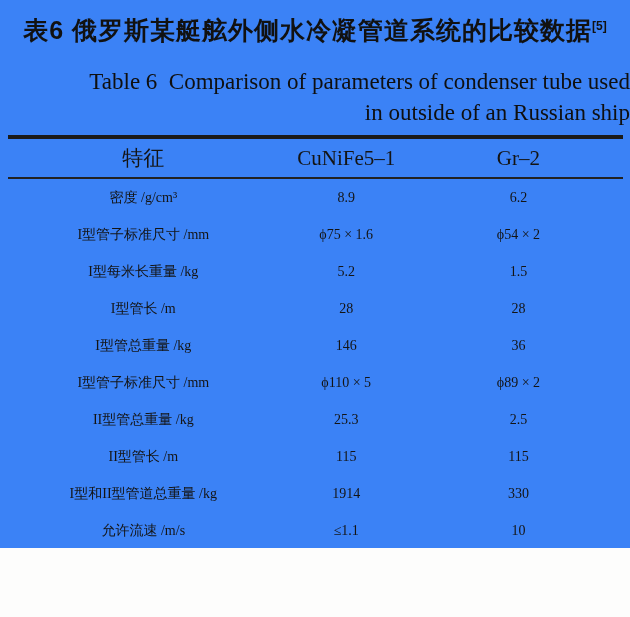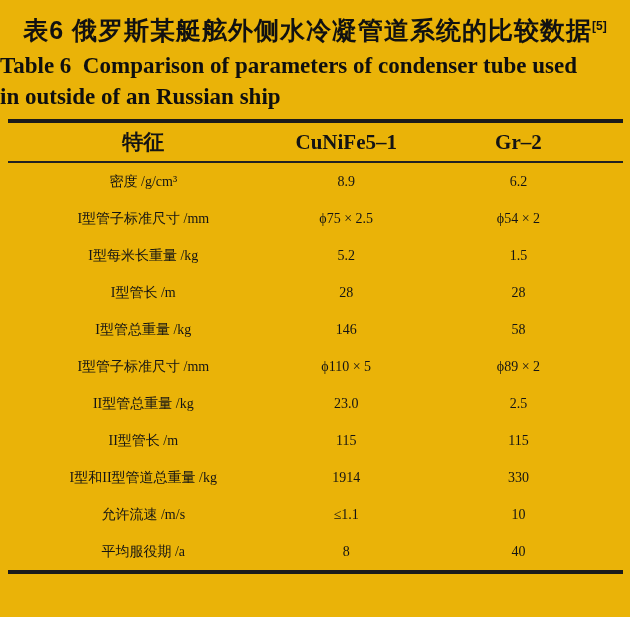--- a/index.html
+++ b/index.html
@@ -3,65 +3,65 @@
 <meta charset="utf-8">
 <style>
   html, body {
     margin: 0;
     padding: 0;
     background: #fdfdfc;
   }
   .page {
     position: relative;
     width: 630px;
-    height: 617px;
-    background: #eab308;
+    height: 548px;
+    background: #3b82f6;
     color: #161616;
     overflow: hidden;
     font-family: "Liberation Serif", "DejaVu Serif", serif;
   }
   .title-zh {
     padding-top: 10px;
     text-align: center;
     font-family: "Liberation Sans", "DejaVu Sans", sans-serif;
     font-weight: bold;
     font-size: 25px;
     line-height: 32px;
     letter-spacing: 1px;
     color: #111;
   }
   .title-zh sup {
     font-size: 12px;
     letter-spacing: 0;
     vertical-align: super;
   }
   .title-en {
-    margin-top: 4px;
-    text-align: left;
+    margin-top: 20px;
+    text-align: right;
     font-family: "Liberation Serif", "DejaVu Serif", serif;
-    font-weight: bold;
+    font-weight: normal;
     font-size: 23px;
     line-height: 31px;
     color: #0f0f0f;
   }
   .title-en div { white-space: pre; }
   table.cmp {
     margin: 7px 7px 0 8px;
     width: 615px;
     border-collapse: collapse;
     table-layout: fixed;
     border-top: 4px solid #1b1b1b;
     border-bottom: 4px solid #1b1b1b;
   }
   col.c1 { width: 44%; }
   col.c2 { width: 22%; }
   col.c3 { width: 34%; }
   table.cmp th {
     height: 38px;
-    font-weight: bold;
+    font-weight: normal;
     font-size: 21px;
     text-align: center;
     vertical-align: middle;
     border-bottom: 2px solid #222;
     padding: 0;
     color: #141414;
   }
   table.cmp td {
     height: 37px;
     font-size: 14px;
@@ -99,46 +99,46 @@
       </tr>
     </thead>
     <tbody id="table-body">
         <tr>
       <td>密度 /g/cm³</td>
       <td>8.9</td>
       <td>6.2</td>
     </tr>
         <tr>
       <td>I型管子标准尺寸 /mm</td>
-      <td>ϕ75 × 2.5</td>
+      <td>ϕ75 × 1.6</td>
       <td>ϕ54 × 2</td>
     </tr>
         <tr>
       <td>I型每米长重量 /kg</td>
       <td>5.2</td>
       <td>1.5</td>
     </tr>
         <tr>
       <td>I型管长 /m</td>
       <td>28</td>
       <td>28</td>
     </tr>
         <tr>
       <td>I型管总重量 /kg</td>
       <td>146</td>
-      <td>58</td>
+      <td>36</td>
     </tr>
         <tr>
       <td>I型管子标准尺寸 /mm</td>
       <td>ϕ110 × 5</td>
       <td>ϕ89 × 2</td>
     </tr>
         <tr>
       <td>II型管总重量 /kg</td>
-      <td>23.0</td>
+      <td>25.3</td>
       <td>2.5</td>
     </tr>
         <tr>
       <td>II型管长 /m</td>
       <td>115</td>
       <td>115</td>
     </tr>
         <tr>
       <td>I型和II型管道总重量 /kg</td>
       <td>1914</td>

